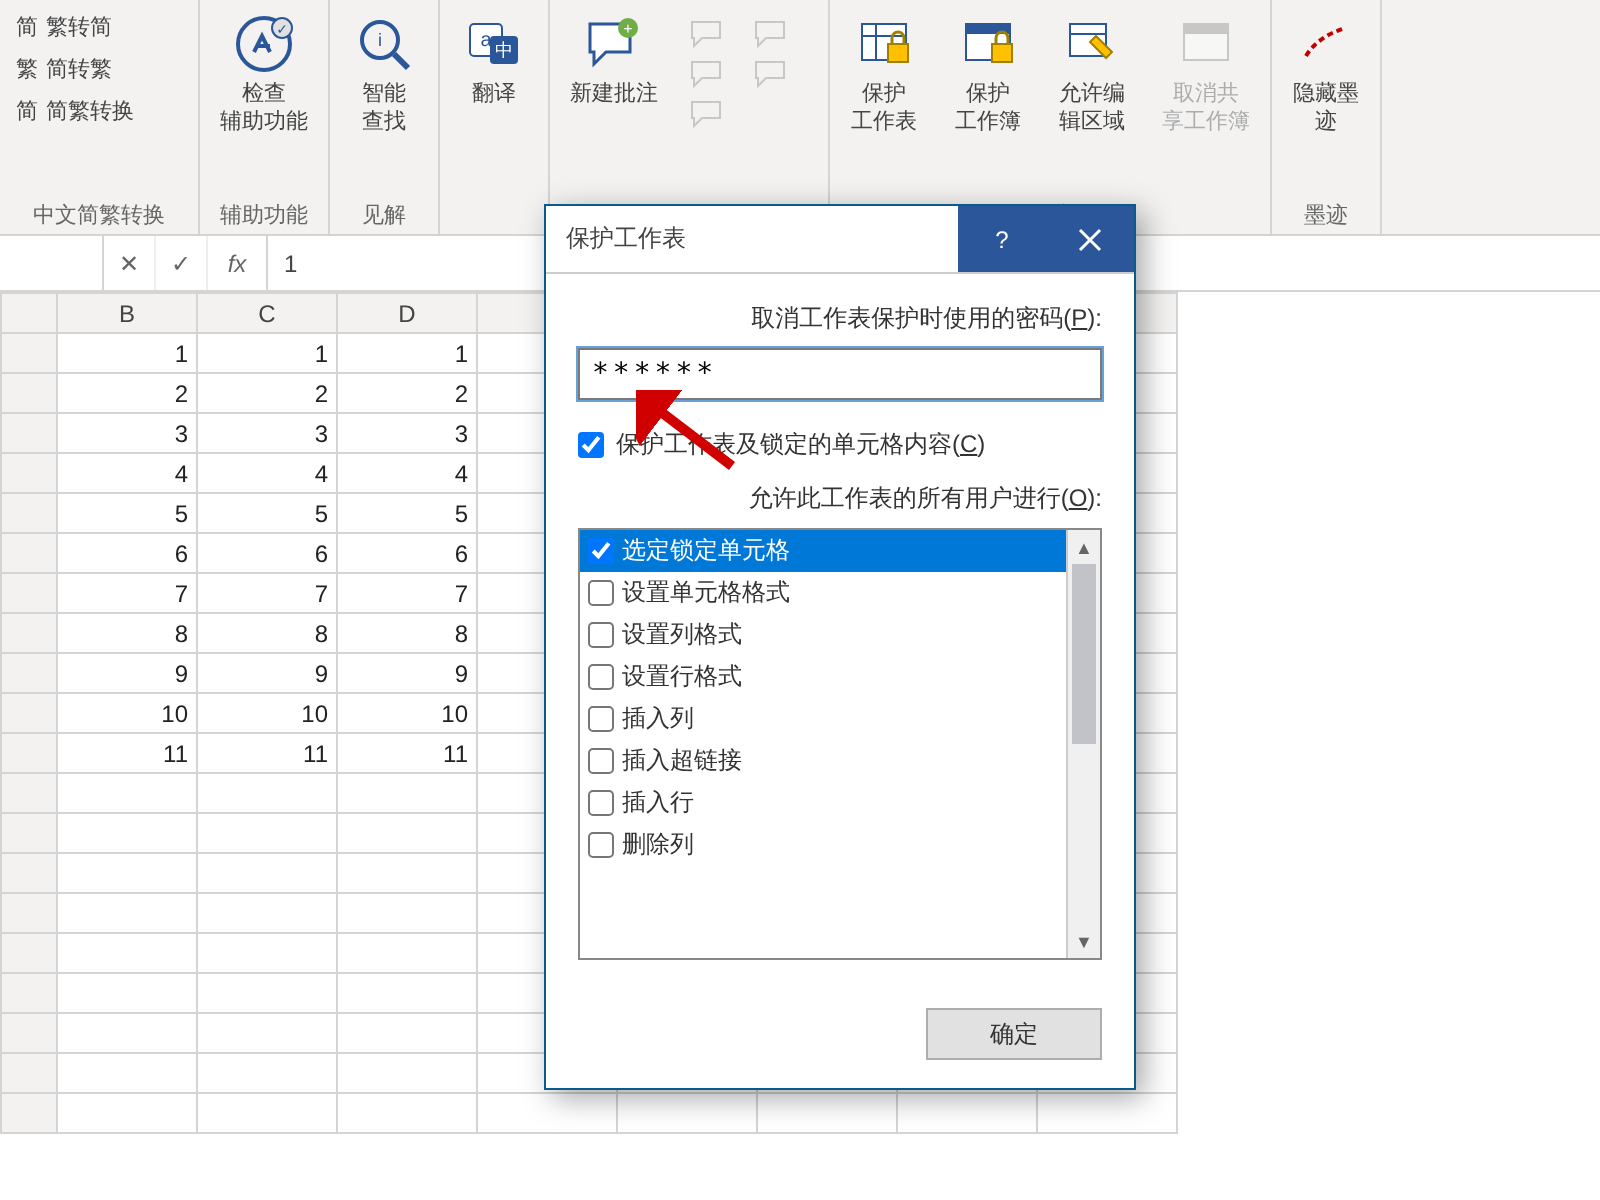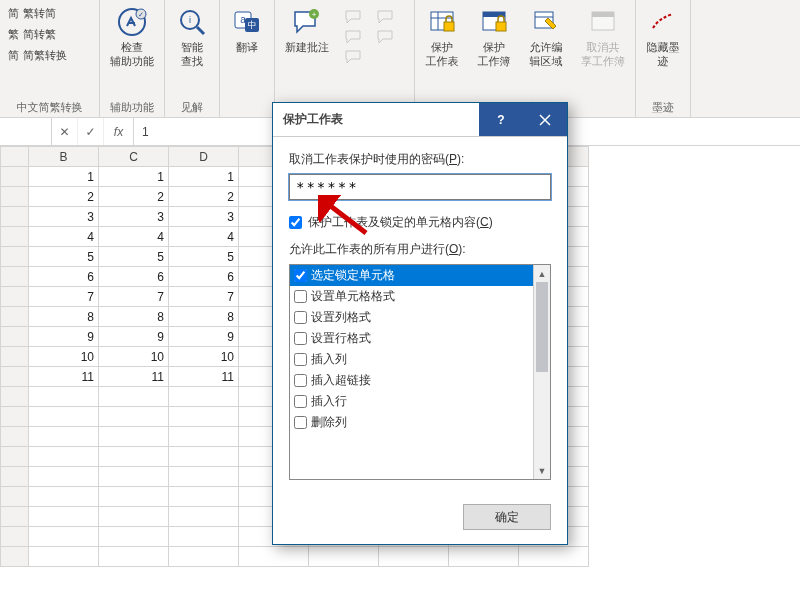--- a/index.html
+++ b/index.html
@@ -28,28 +28,28 @@
   .grid-area { position: relative; background: #fff; }
   table.grid { border-collapse: collapse; table-layout: fixed; }
   table.grid th, table.grid td { border: 1px solid #d4d4d4; font-size: 12px; font-weight: normal; }
   table.grid th.colhead { background: #f3f2f1; color: #444; height: 20px; text-align: center; width: 70px; }
   table.grid th.rowhead { background: #f3f2f1; color: #444; width: 28px; text-align: center; height: 20px; }
   table.grid th.corner { background: #f3f2f1; width: 28px; }
   table.grid td { width: 70px; height: 20px; text-align: right; padding-right: 4px; color: #222; }
 
   
   .dialog { position: absolute; left: 272px; top: 102px; width: 296px; background: #fff; border: 1px solid #0a5a8a; box-shadow: 4px 4px 14px rgba(0,0,0,0.35); }
-  .dialog-titlebar { background: #fff; height: 34px; display: flex; align-items: center; justify-content: space-between; border-bottom: 1px solid #ccc; font-weight: bold; }
+  .dialog-titlebar { background: #fff; height: 34px; display: flex; align-items: center; justify-content: space-between; border-bottom: 1px solid #ccc; }
   .dialog-title { padding-left: 10px; font-size: 12px; color: #444; }
   .dialog-titlebar-right { display: flex; height: 100%; }
   .titlebar-btn { width: 44px; display: flex; align-items: center; justify-content: center; cursor: pointer; }
   .titlebar-btn.help { background: #2b579a; color: #fff; }
   .titlebar-btn.close { background: #2b579a; color: #fff; }
   .dialog-body { padding: 14px 16px 12px 16px; }
-  .field-label { font-size: 12px; color: #333; margin-bottom: 6px; }
+  .field-label { font-size: 12px; color: #333; margin-bottom: 6px; text-align: right; }
   .under { text-decoration: underline; }
   .password-input { width: 100%; height: 26px; border: 1px solid #7a7a7a; padding: 0 6px; font-family: monospace; font-size: 14px; letter-spacing: 2px; outline: 1px solid #6aa0d8; }
   .checkbox-row { display: flex; align-items: center; gap: 6px; margin: 14px 0 10px 0; font-size: 12px; color: #333; }
   .perm-list { border: 1px solid #888; height: 216px; display: flex; }
   .perm-items { flex: 1; overflow: hidden; }
   .perm-item { display: flex; align-items: center; gap: 4px; padding: 2px 4px; font-size: 12px; color: #333; }
   .perm-item.selected { background: #0078d7; color: #fff; }
   .perm-scrollbar { width: 17px; background: #f0f0f0; border-left: 1px solid #ccc; position: relative; }
   .perm-scrollbar .arrow { height: 17px; display: flex; align-items: center; justify-content: center; color: #666; font-size: 9px; }
   .perm-scrollbar .thumb { position: absolute; top: 17px; left: 2px; right: 2px; height: 90px; background: #c2c3c9; }

